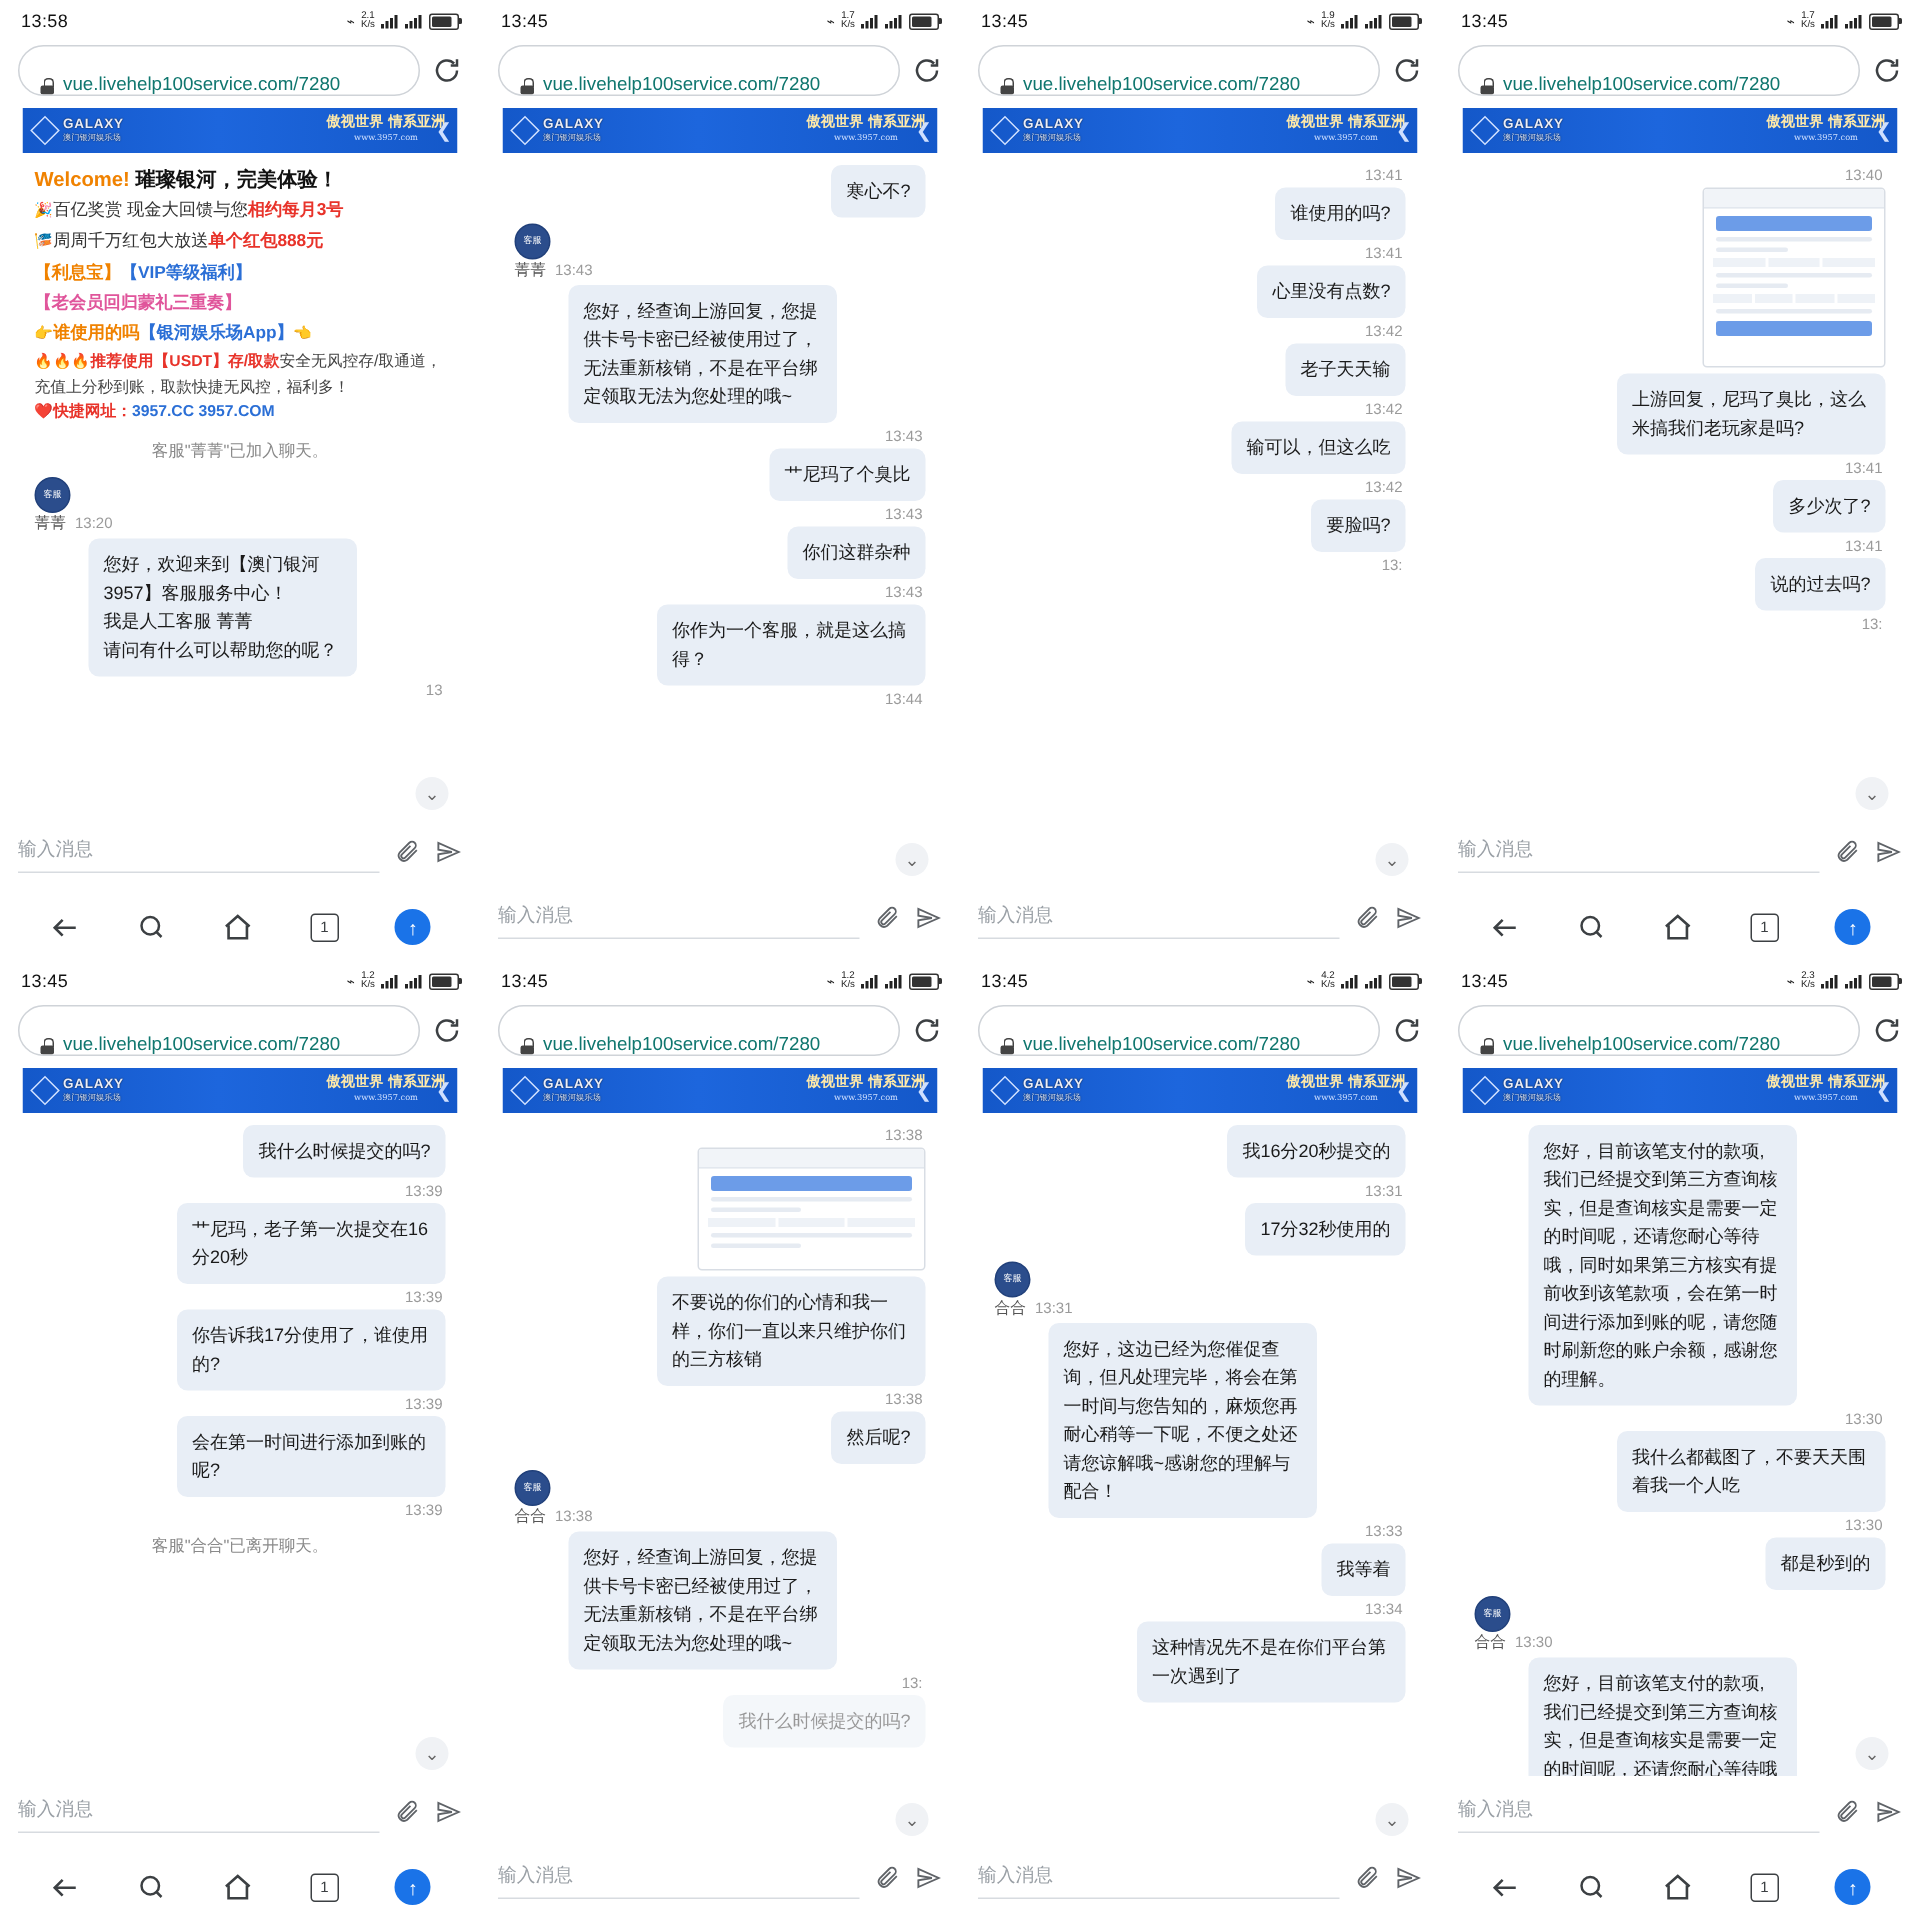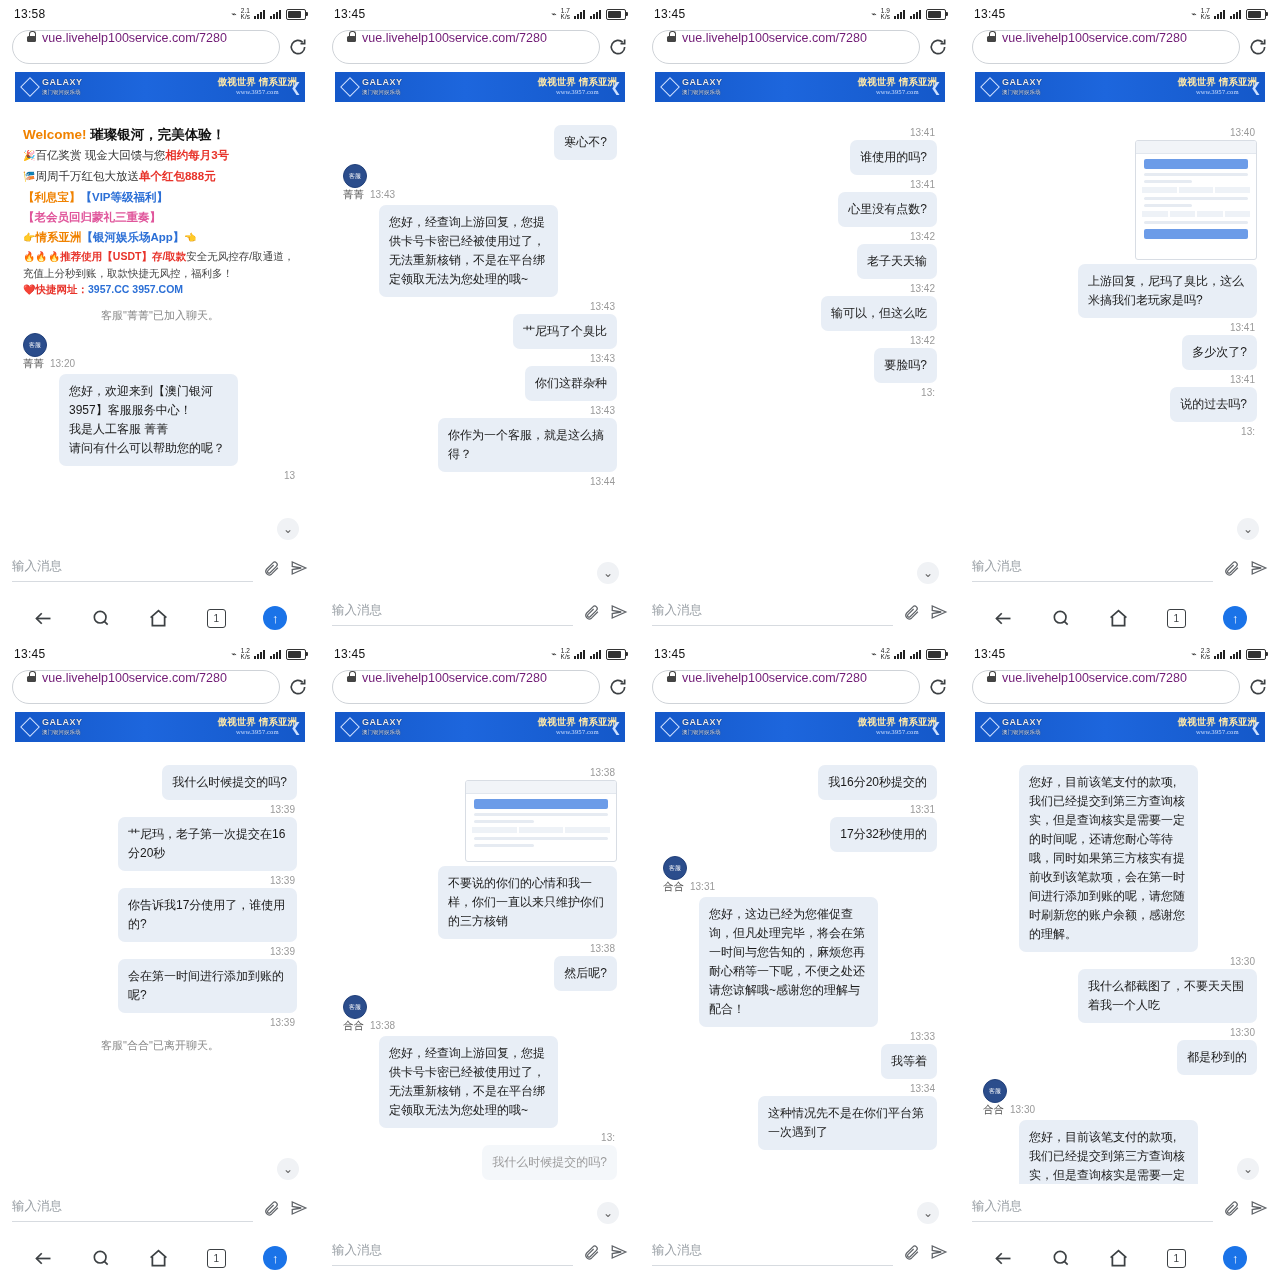--- a/index.html
+++ b/index.html
@@ -17,28 +17,28 @@
   .sig i{position:absolute;bottom:0;width:2px;background:#222;}
   .sig i:nth-child(1){left:0;height:3px}
   .sig i:nth-child(2){left:3px;height:5px}
   .sig i:nth-child(3){left:6px;height:7px}
   .sig i:nth-child(4){left:9px;height:9px}
   .batt{width:18px;height:9px;border:1px solid #333;border-radius:2px;position:relative;display:inline-block;}
   .batt:after{content:"";position:absolute;right:-3px;top:2px;width:2px;height:4px;background:#333;border-radius:0 1px 1px 0;}
   .batt span{position:absolute;left:1px;top:1px;bottom:1px;width:70%;background:#333;border-radius:1px;display:block;}
   
   .urlbar{display:flex;align-items:center;gap:8px;padding:2px 12px 8px 12px;}
-  .urlpill{flex:1;height:32px;border:1px solid #cfd3d8;border-radius:18px;display:flex;align-items:flex-start;gap:6px;padding:0 14px;background:#fff;font-size:12.5px;color:#701a75;overflow:hidden;white-space:nowrap;}
+  .urlpill{flex:1;height:32px;border:1px solid #cfd3d8;border-radius:18px;display:flex;align-items:flex-end;gap:6px;padding:0 14px;background:#fff;font-size:12.5px;color:#0f766e;overflow:hidden;white-space:nowrap;}
   .lock{width:9px;height:11px;position:relative;flex:none;}
   .lock:before{content:"";position:absolute;left:0;bottom:0;width:9px;height:6px;background:#444;border-radius:1.5px;}
   .lock:after{content:"";position:absolute;left:2px;top:0;width:5px;height:5px;border:1.4px solid #444;border-bottom:none;border-radius:3px 3px 0 0;}
   .urltext{overflow:hidden;text-overflow:clip;white-space:nowrap;}
   .reload{width:20px;height:20px;flex:none;color:#333;}
   
-  .banner{height:30px;margin:0 0 15px 0;background:linear-gradient(90deg,#1458c9 0%,#1d66dd 45%,#1458c9 100%);display:flex;align-items:center;justify-content:space-between;padding:0 8px;position:relative;}
+  .banner{height:30px;margin:0 0 0 0;background:linear-gradient(90deg,#1458c9 0%,#1d66dd 45%,#1458c9 100%);display:flex;align-items:center;justify-content:space-between;padding:0 8px;position:relative;}
   .banner .b-left{display:flex;align-items:center;gap:5px;color:#fff;}
   .b-logo{font-size:9px;font-weight:bold;letter-spacing:.5px;line-height:10px;color:#e9eefc;text-shadow:0 0 1px #000;}
   .b-logo small{display:block;font-size:5.5px;font-weight:normal;letter-spacing:0;color:#cfe0ff;}
   .b-right{font-size:9.5px;color:#ffe9a8;font-weight:bold;text-align:center;line-height:10px;font-family:"DejaVu Serif",serif;}
   .b-right small{display:block;font-size:5.5px;color:#cfe0ff;font-weight:normal;}
   .b-diamond{width:12px;height:12px;border:1.2px solid #cfe0ff;transform:rotate(45deg);display:inline-block;}
   .collapse{position:absolute;right:-14px;top:0px;width:14px;height:30px;display:flex;align-items:center;justify-content:center;color:#555;font-size:13px;}
   
   .chat{flex:1;position:relative;overflow:hidden;padding:8px 8px 0 8px;}
   .promo{font-size:11.5px;line-height:20px;color:#333;}
@@ -129,21 +129,21 @@
             <div class="collapse" style="right: 2px; color: rgb(207, 224, 255);">❮</div>
           </div>
         </div>
         <div class="chat">
           <div class="promo">
             <div class="title"><span style="color:#f08200">Welcome!</span> <b>璀璨银河，完美体验！</b></div>
             <div><span style="font-size:10px">🎉</span><span style="color:#333">百亿奖赏 现金大回馈与您</span><span class="hl-red">相约每月3号</span></div>
             <div><span style="font-size:10px">🎏</span><span style="color:#333">周周千万红包大放送</span><span class="hl-red">单个红包888元</span></div>
             <div><span class="hl-orange">【利息宝】</span><span class="hl-blue">【VIP等级福利】</span></div>
             <div><span class="hl-pink">【老会员回归蒙礼三重奏】</span></div>
-            <div><span style="font-size:10px">👉</span><span class="hl-orange">情系亚洲</span><span class="hl-blue">【银河娱乐场App】</span><span style="font-size:10px">👈</span></div>
+            <div><span style="font-size:10px">👉</span><span class="hl-orange">谁使用的吗</span><span class="hl-blue">【银河娱乐场App】</span><span style="font-size:10px">👈</span></div>
             <div class="small"><span style="font-size:10px">🔥🔥🔥</span><span class="hl-red">推荐使用【USDT】存/取款</span><span style="color:#444">安全无风控存/取通道，充值上分秒到账，取款快捷无风控，福利多！</span></div>
             <div class="small"><span style="font-size:10px">❤️</span><span class="hl-red">快捷网址：</span><span class="hl-blue">3957.CC  3957.COM</span></div>
           </div>
           <div class="sysmsg">客服"菁菁"已加入聊天。</div>
           <div class="row left">
             <div class="avatar">
               <span>客服</span>
             </div>
             <div class="msgcol">
               <div class="name">菁菁<span class="t">13:20</span></div>

